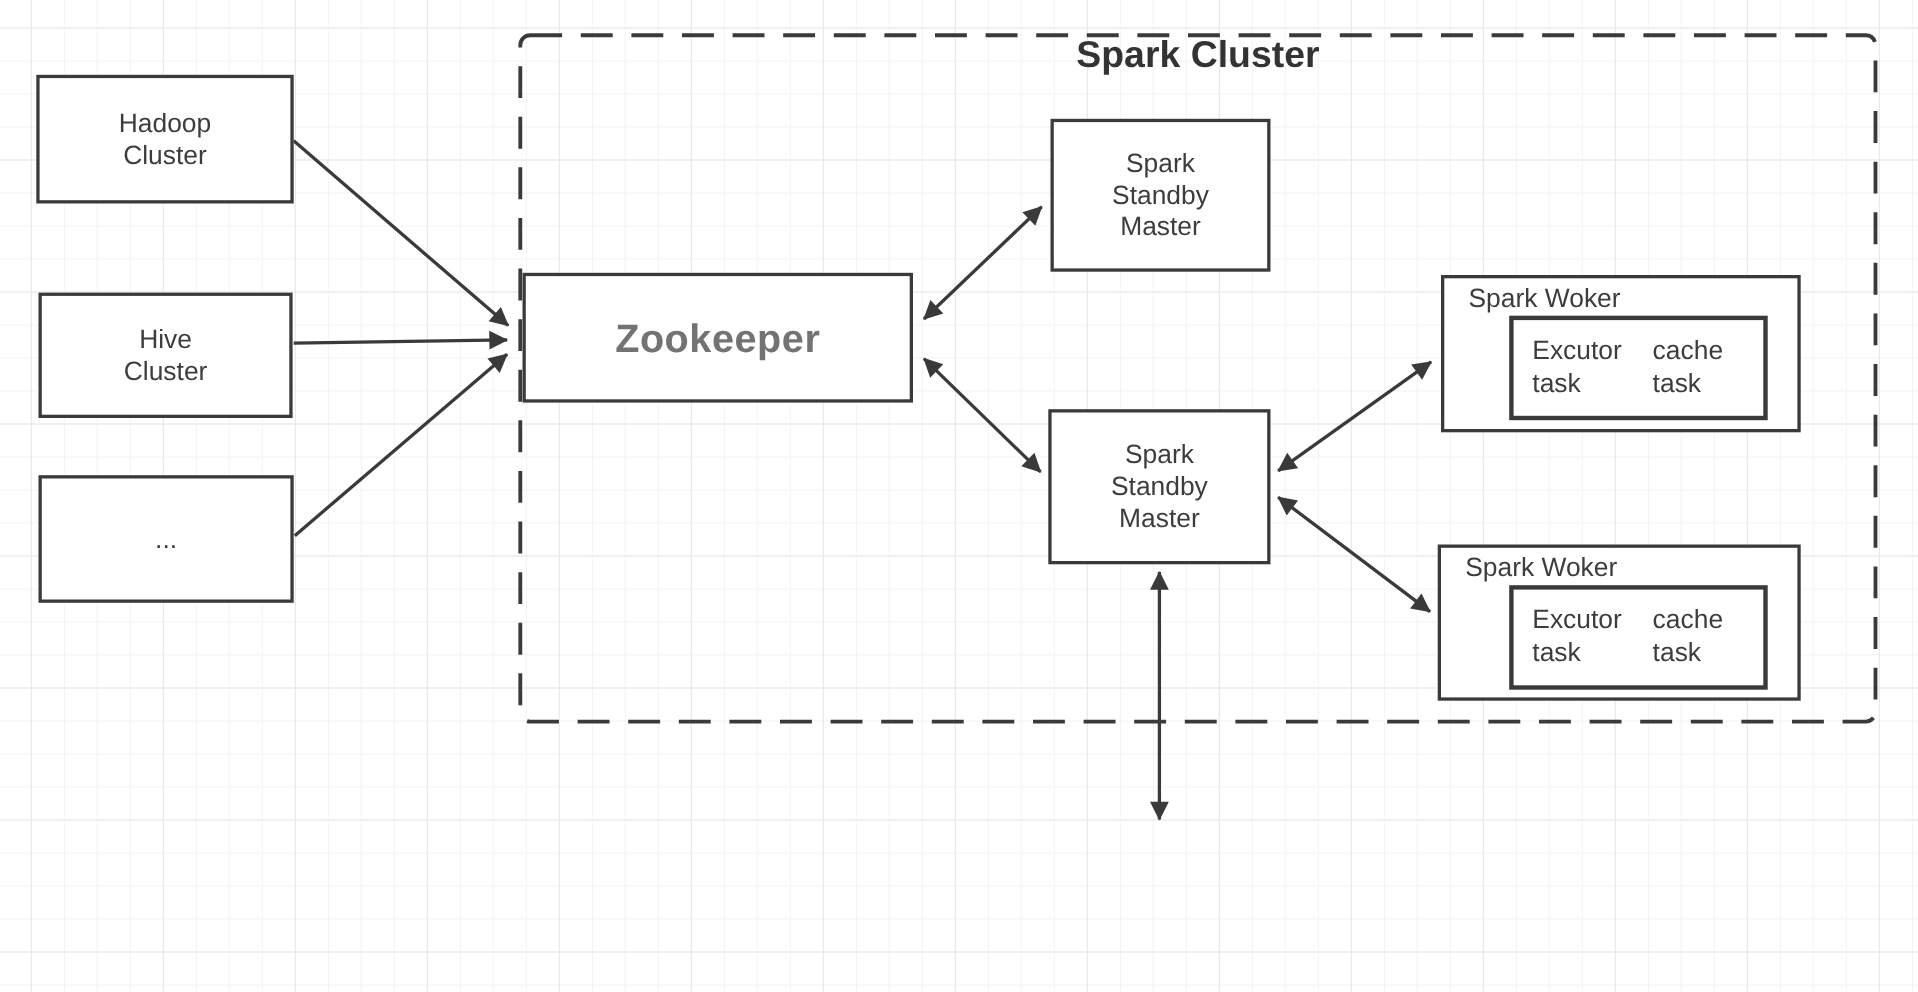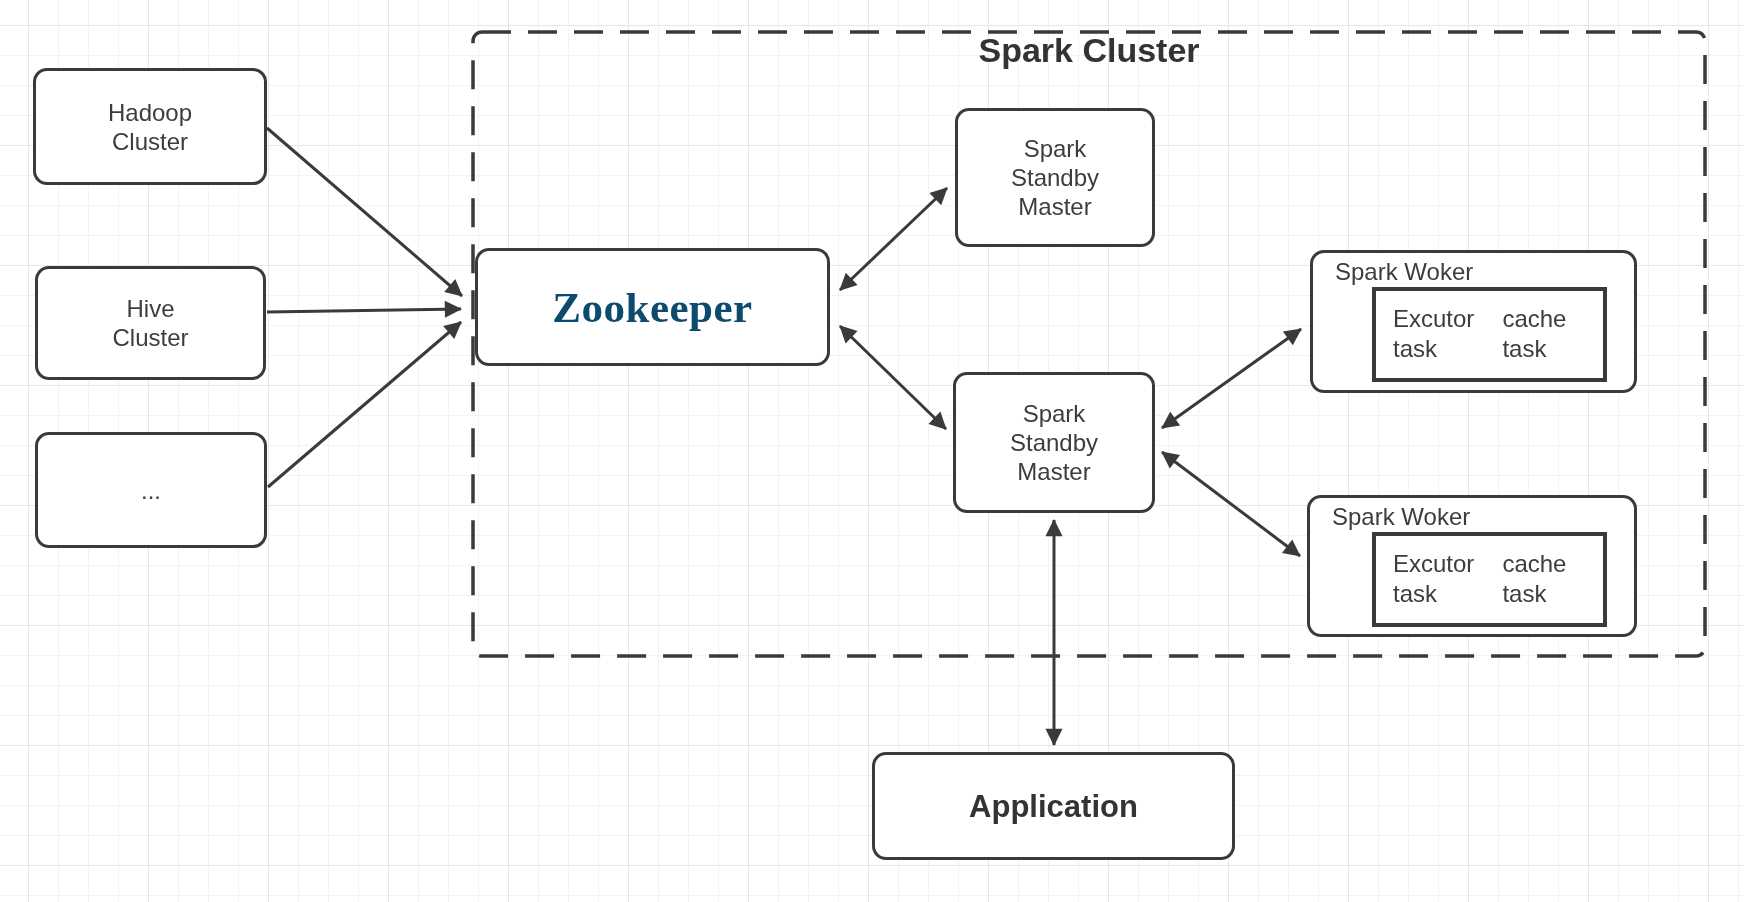--- a/index.html
+++ b/index.html
@@ -16,28 +16,28 @@
       linear-gradient(90deg,#f3f3f5 1px, transparent 1px);
     background-size:120px 120px,120px 120px,30px 30px,30px 30px;
     background-position:28px 25px;
   }
   .edges{position:absolute;left:0;top:0;width:1744px;height:902px;pointer-events:none;}
   .node{
     position:absolute;
     box-sizing:border-box;
     background:#ffffff;
     border:3px solid #3a3a3a;
-    border-radius:14px;
+    border-radius:0;
     color:#3d3d3d;
     display:flex;align-items:center;justify-content:center;
     font-size:24px;line-height:29px;
     text-align:center;
   }
   .node-label{white-space:pre-line;}
-  .zookeeper{font-size:43px;font-weight:600;letter-spacing:0.5px;color:#0c4a6e;font-family:Liberation Serif, serif;}
+  .zookeeper{font-size:36px;font-weight:600;letter-spacing:0.5px;color:#737373;}
   .application{font-size:31px;font-weight:700;color:#333;}
   .cluster-title{
     position:absolute;left:873px;top:31px;width:432px;
     text-align:center;font-size:34px;font-weight:700;color:#333;
   }
   .worker{display:block;text-align:left;}
   .worker-title{
     position:absolute;left:22px;top:4px;
     font-size:24px;line-height:30px;color:#3d3d3d;
   }
@@ -125,17 +125,14 @@
   <div class="node worker" style="left:1307px;top:495px;width:330px;height:142px;">
     <div class="worker-title">Spark Woker</div>
     <div class="executor-box" style="left:62px;top:34px;">
       <div class="exec-col">Excutor
 task</div>
       <div class="exec-col">cache
 task</div>
     </div>
   </div>
 
-  <div class="node application" style="left:872px;top:752px;width:363px;height:108px;">
-    <span class="node-label">Application</span>
-  </div>
 
 </div>
 
 </body></html>

